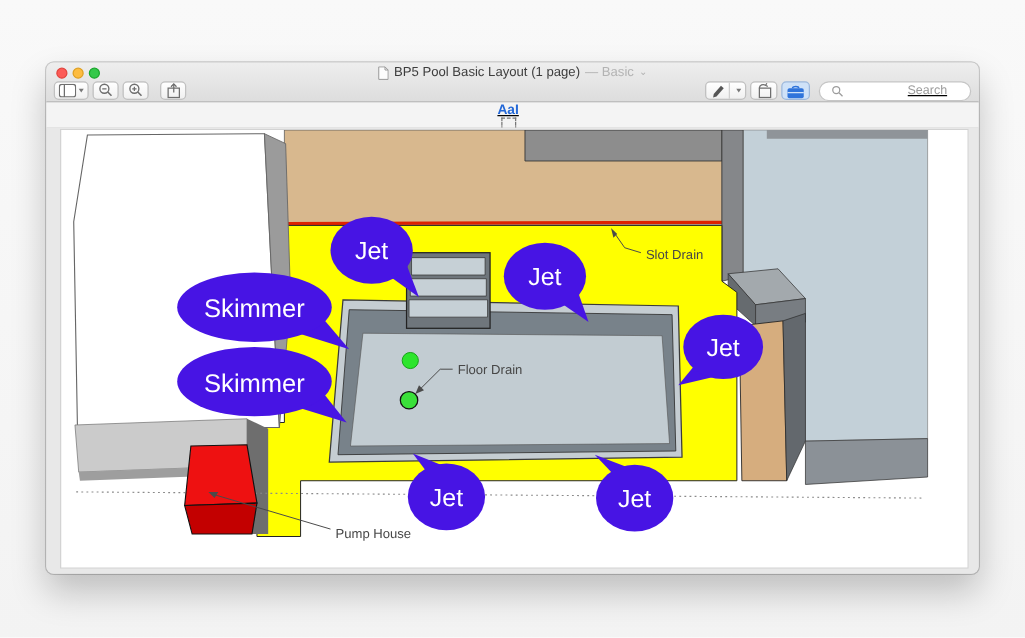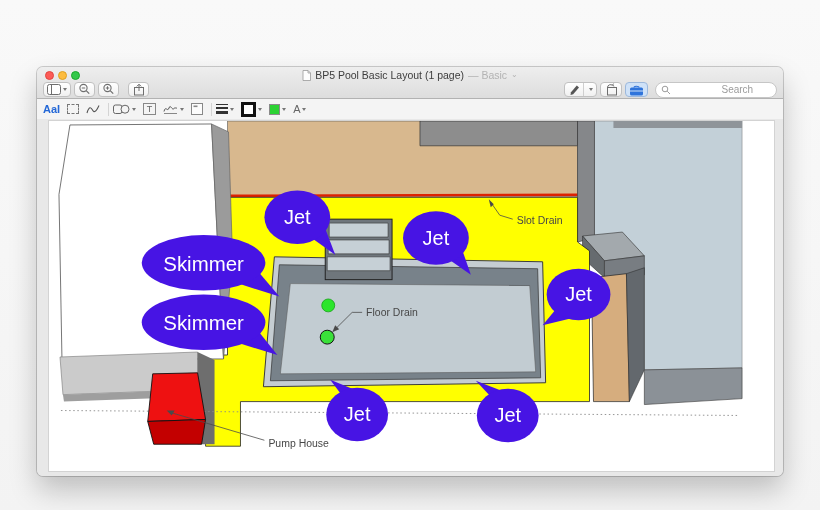--- a/index.html
+++ b/index.html
@@ -1,19 +1,19 @@
 <!DOCTYPE html>
 <html><head>
 <meta charset="utf-8">
 <style>
   html,body{margin:0;padding:0;}
   body{width:820px;height:510px;background:#f8f8f8;font-family:"Liberation Sans",sans-serif;overflow:hidden;position:relative;}
   .stage{position:absolute;inset:0;background:linear-gradient(#f9f9f9,#f3f3f3);}
-  .window{position:absolute;left:37px;top:67px;width:746px;height:409px;border-radius:6px;
-          box-shadow:0 0 0 1px rgba(0,0,0,.18),0 14px 28px rgba(0,0,0,.22);background:#e9e9e9;overflow:hidden;}
+  .window{position:absolute;left:37px;top:50px;width:746px;height:409px;border-radius:6px;
+          box-shadow:0 0 0 1px rgba(0,0,0,.18),0 14px 28px rgba(0,0,0,.22);background:#e9e9e9;overflow:hidden;text-decoration:underline;}
   .header{height:31px;background:linear-gradient(#eeeeee,#dddddd);border-bottom:1px solid #b2b2b2;}
   .titlebar{height:14px;position:relative;}
   .traffic{position:absolute;left:8px;top:4px;display:flex;gap:4px;}
   .dot{width:7px;height:7px;border-radius:50%;}
   .dot.r{background:#fc5b57;border:.5px solid #e2463f;}
   .dot.y{background:#fdbc40;border:.5px solid #dfa023;}
   .dot.g{background:#34c84a;border:.5px solid #1ba72c;}
   .titlewrap{position:absolute;left:0;right:0;top:2px;display:flex;justify-content:center;align-items:center;gap:4px;
              font-size:10.5px;color:#3d3d3d;white-space:nowrap;}
   .titlewrap .suffix{color:#b3b3b3;}
@@ -23,25 +23,25 @@
         background:linear-gradient(#ffffff,#f0f0f0);display:inline-flex;align-items:center;justify-content:center;
         margin-right:3px;box-sizing:border-box;}
   .tbtn.seg{padding:0;}
   .tbtn .segpart{padding:0 3px;display:flex;align-items:center;height:100%;}
   .tbtn .segdiv{width:1px;height:100%;background:#cfcfcf;}
   .tbtn.active{background:#cfe2f8;border-color:#9cb8dc;}
   .gap{width:6px;}
   .right{margin-left:auto;display:flex;align-items:center;}
   .chev{width:0;height:0;border-left:2.5px solid transparent;border-right:2.5px solid transparent;border-top:3px solid #777;margin-left:2px;}
   .searchfield{width:120px;height:14px;border:1px solid #c6c6c6;border-radius:8px;background:#fff;
-               display:flex;align-items:center;justify-content:center;margin-left:4px;gap:48px;}
+               display:flex;align-items:center;justify-content:flex-end;margin-left:4px;gap:48px;}
   .searchfield input{border:none;outline:none;background:transparent;font-size:10px;width:50px;color:#555;
                      font-family:"Liberation Sans",sans-serif;padding:0;}
   .searchfield input::placeholder{color:#9c9c9c;}
-  .markupbar{height:20px;background:#f4f4f4;border-bottom:1px solid #cbcbcb;display:flex;align-items:center;padding:0 6px;}
+  .markupbar{height:20px;background:#f4f4f4;border-bottom:1px solid #cbcbcb;display:flex;align-items:center;padding:0 6px;flex-direction:column;}
   .mtool{display:inline-flex;align-items:center;margin-right:7px;}
   .textselect{color:#2468d7;font-size:11px;font-weight:bold;letter-spacing:0;}
   .rectsel{width:10px;height:8px;border:1px dashed #777;}
   .mdiv{width:1px;height:13px;background:#d4d4d4;margin:0 4px 0 1px;}
   .lw{display:flex;flex-direction:column;gap:2px;}
   .lw i{display:block;width:12px;background:#333;}
   .bcol{width:9px;height:9px;border:3px solid #111;background:#fff;}
   .fcol{width:11px;height:11px;background:#2cd233;border:1px solid #8a8a8a;box-sizing:border-box;}
   .astyle{color:#666;font-size:11px;}
   .content{position:absolute;left:0;right:0;top:52px;bottom:0;background:#e8e8e8;}

